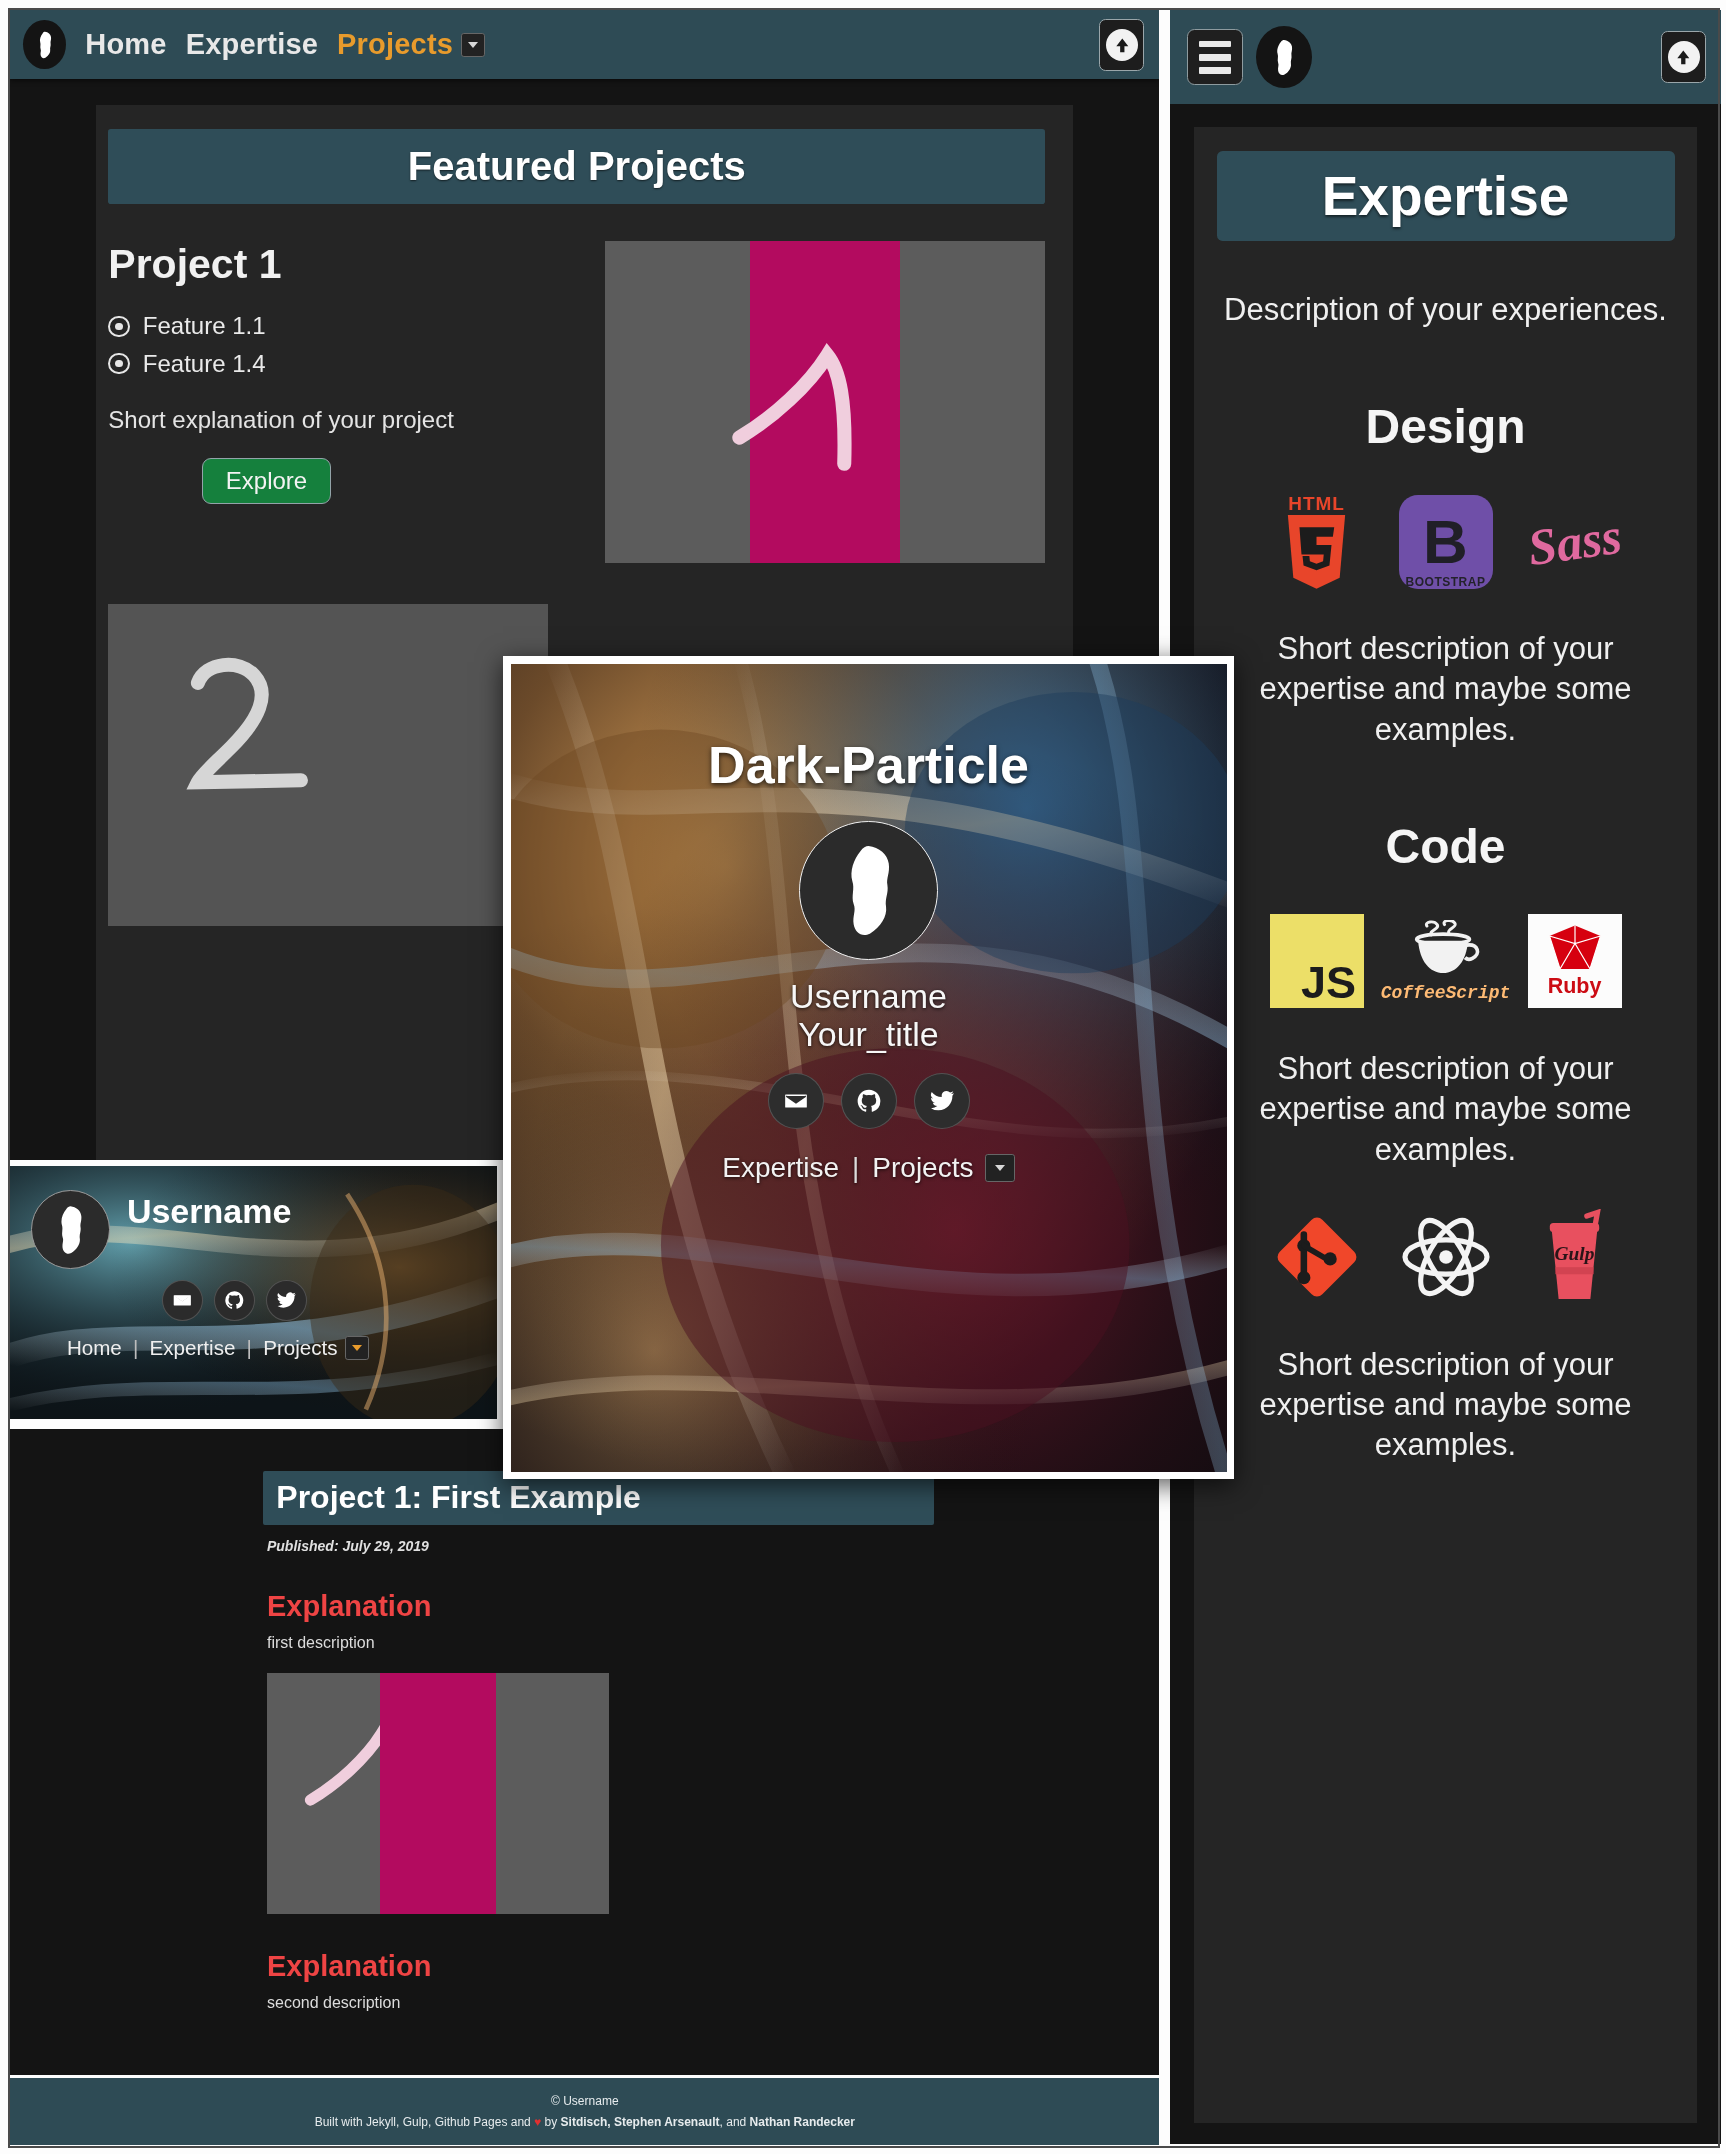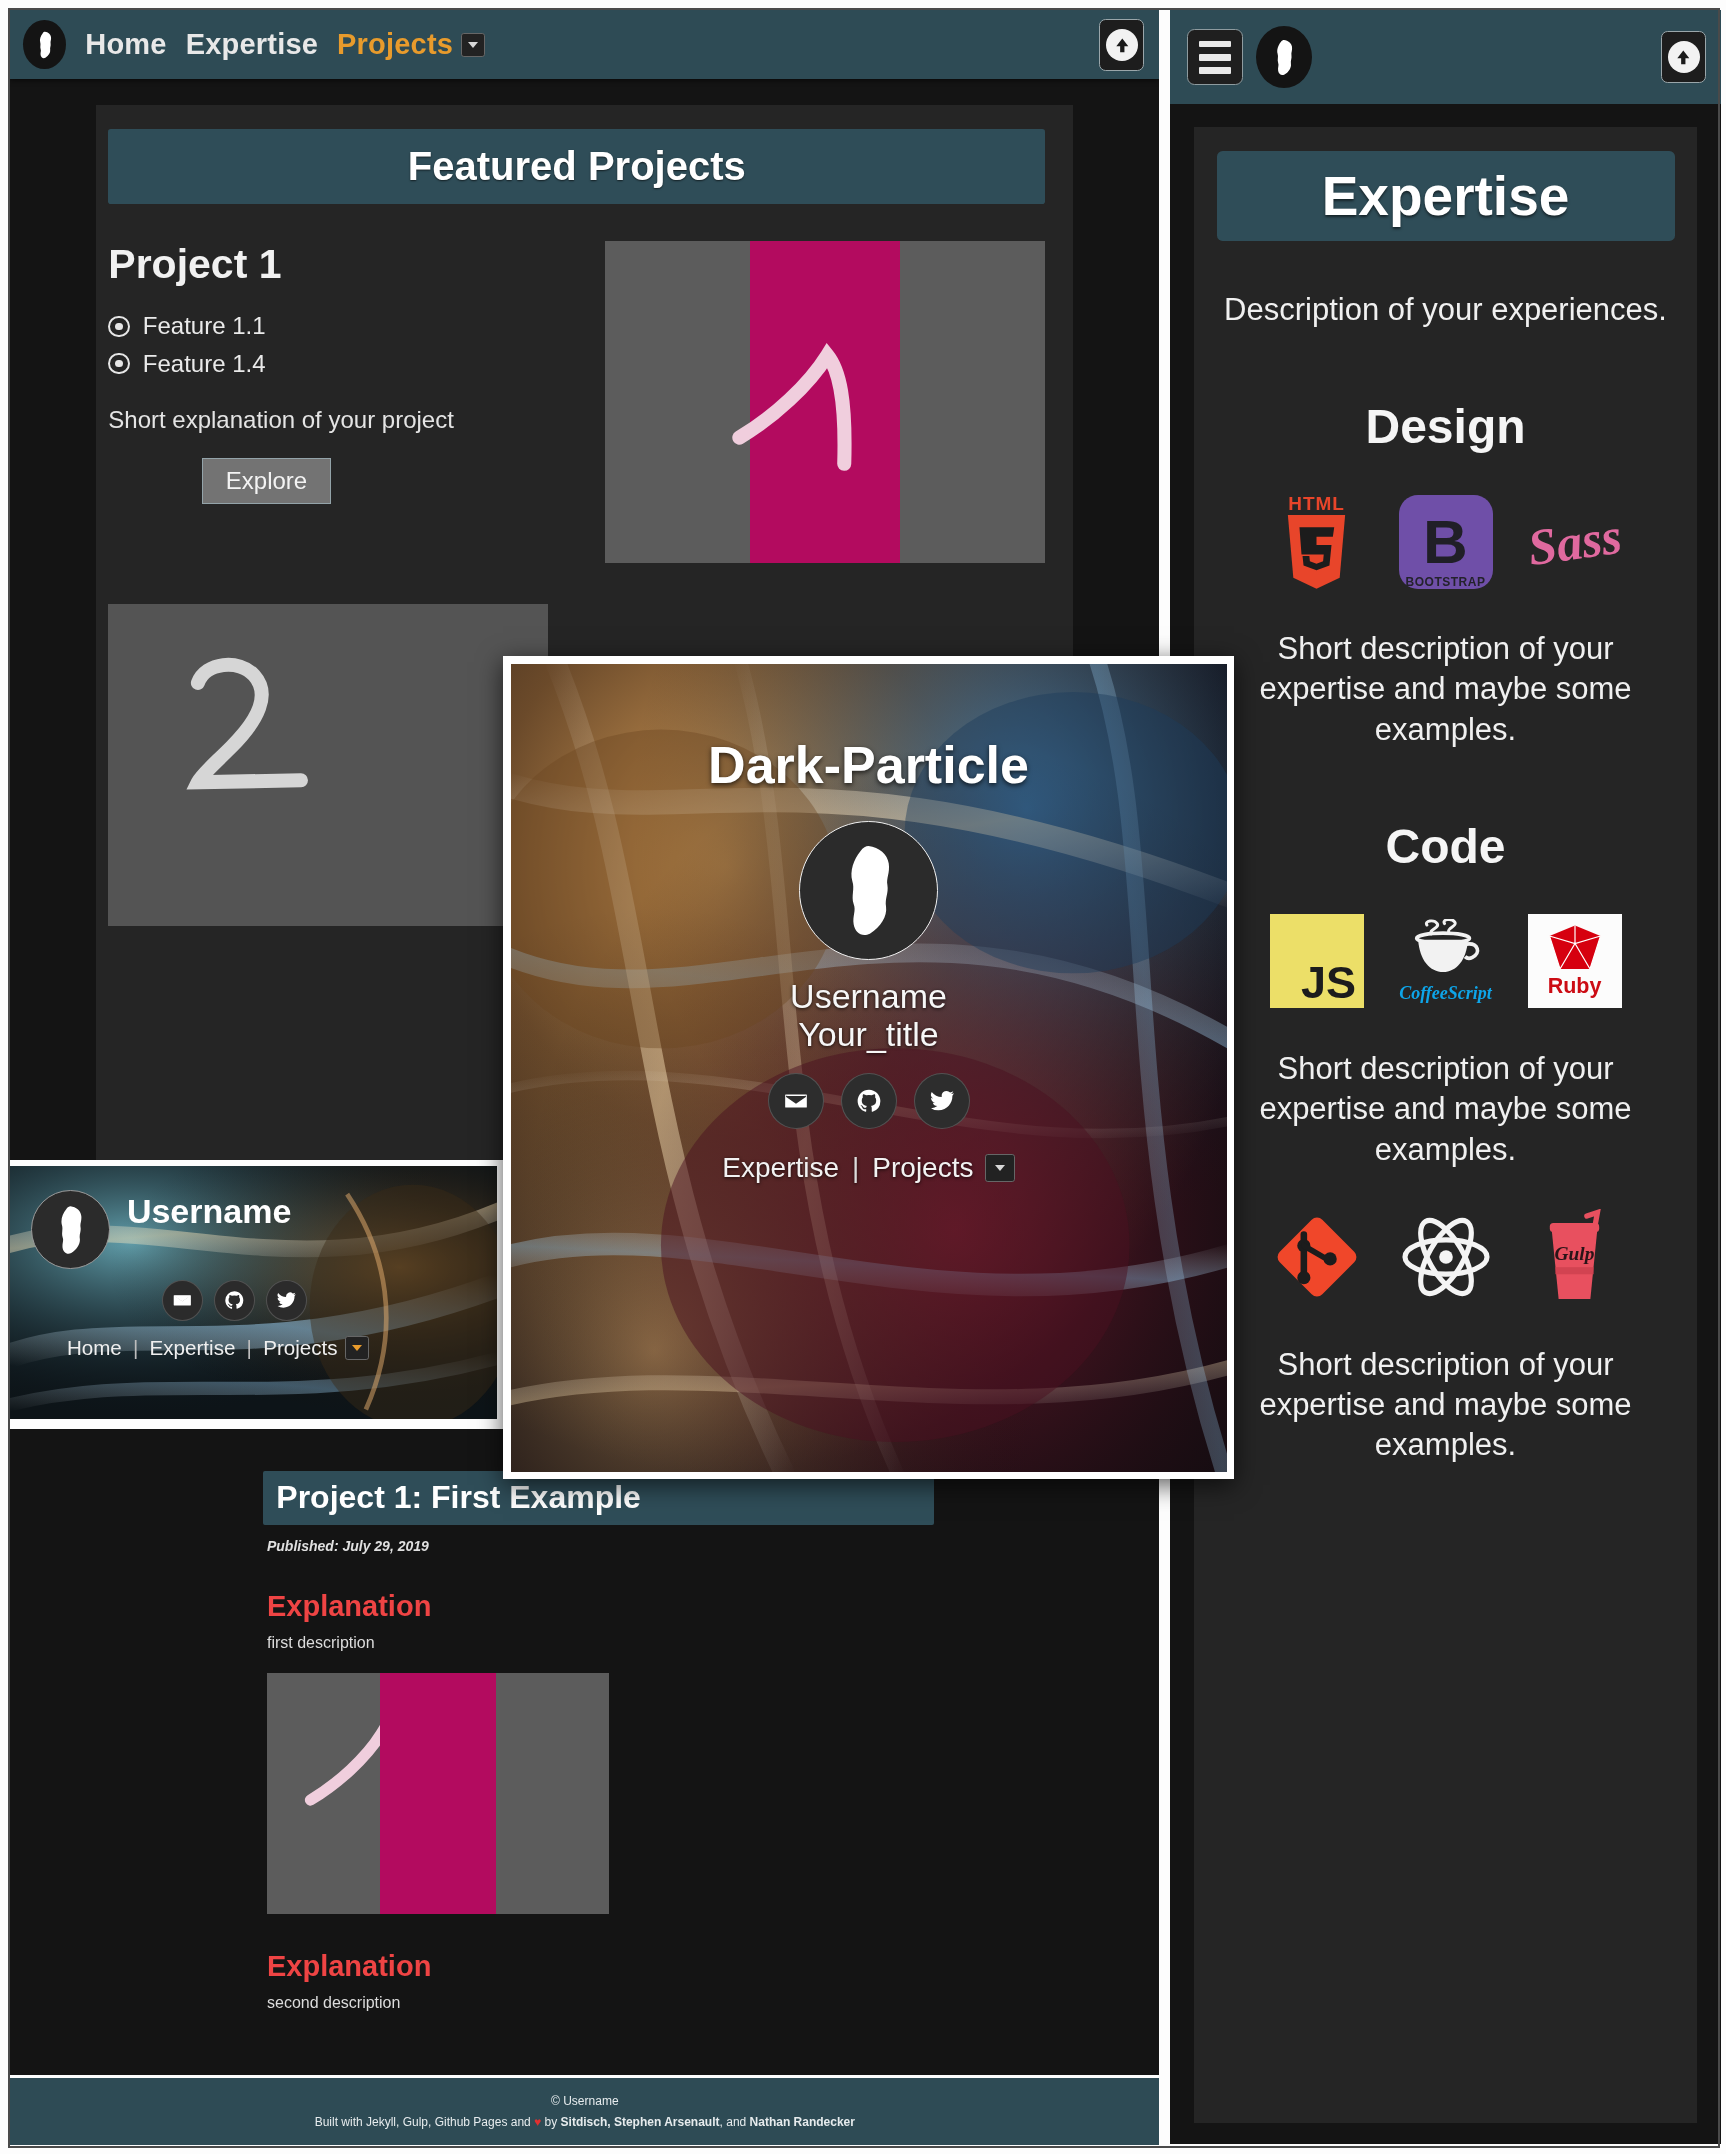--- a/index.html
+++ b/index.html
@@ -64,22 +64,22 @@
   .feat-item { display:flex; align-items:center; gap:13px; margin-bottom:9.4px; }
   .feat-dot {
     width:21.5px;height:21.5px;border-radius:50%;border:2.3px solid #e6e6e6;
     display:flex;align-items:center;justify-content:center; flex:0 0 auto;
   }
   .feat-dot b { width:7.5px;height:7.5px;border-radius:50%;background:#e6e6e6;display:block; }
   .feat-label { color:#eaeaea; font-size:24px; }
   .proj-desc { color:#e4e4e4; font-size:24px; margin-top:28px; }
   .explore-btn {
     display:inline-block; margin:24px 0 7px 94px; padding:8.4px 22.5px;
-    background:#737373; color:#f3f3f3; font-size:24px;
-    border:0.9px solid #93a3a9; border-radius:0;
+    background:#15803d; color:#f3f3f3; font-size:24px;
+    border:0.9px solid #93a3a9; border-radius:9px;
   }
   .thumb { flex:0 0 auto; width:440px; height:322px; position:relative; overflow:hidden; background:#5c5c5c; }
   .thumb .band { position:absolute; left:33%; top:0; width:34%; height:100%; }
   .thumb.one .band { background:#b30b5f; }
   .thumb .digit { position:absolute; inset:0; display:flex; align-items:center; justify-content:center; }
   .thumb2-wrap { margin-top:41px; display:flex; }
   .thumb2 { width:440px; height:322px; background:#545454; position:relative; overflow:hidden; }
 
   
   #mobile-card { left:10.3px; top:1166px; width:487px; height:253px; overflow:hidden; }
@@ -169,21 +169,21 @@
   
   .html5 { position:relative; width:90px; height:97px; display:flex; flex-direction:column; align-items:center; }
   .html5 .lbl { color:#e8452a; font-size:19px; font-weight:900; letter-spacing:0.9px; font-family:"Liberation Sans",sans-serif; }
   .bootstrap { width:94px;height:94px;border-radius:19px;background:#6f4fa8; display:flex;align-items:center;justify-content:center; position:relative; }
   .bootstrap .b { color:#201f27; font-size:62px; font-weight:700; line-height:1; }
   .bootstrap .bn { position:absolute; bottom:-0.9px; color:#24222c; font-size:12px; font-weight:900; letter-spacing:0.5px; }
   .sass { color:#e0699f; font-size:51px; font-style:italic; font-family:"Liberation Serif", serif; font-weight:700; transform:rotate(-8deg); }
   .jsbox { width:94px;height:94px;background:#ecdf68; display:flex;align-items:flex-end;justify-content:flex-end; }
   .jsbox span { color:#1c1c1c; font-size:45px; font-weight:700; padding:0 7.5px 3.7px 0; line-height:1; }
   .coffee { display:flex; flex-direction:column; align-items:center; }
-  .coffee .cname { color:#0ea5e9; font-size:18px; font-style:italic; font-weight:700; font-family:Liberation Serif, serif; margin-top:1.9px; }
+  .coffee .cname { color:#fdba74; font-size:18px; font-style:italic; font-weight:700; font-family:Liberation Mono, monospace; margin-top:1.9px; }
   .rubybox { width:94px;height:94px;background:#fcfcfc; display:flex; flex-direction:column; align-items:center; justify-content:center; }
   .rubybox .rname { color:#cc0c14; font-size:21.5px; font-weight:700; margin-top:-1.9px; }
   .gulp { display:flex; align-items:center; justify-content:center; }
 </style>
 </head>
 <body>
 
 <div class="stage">
 
   <svg width="0" height="0" style="position:absolute" aria-hidden="true">

